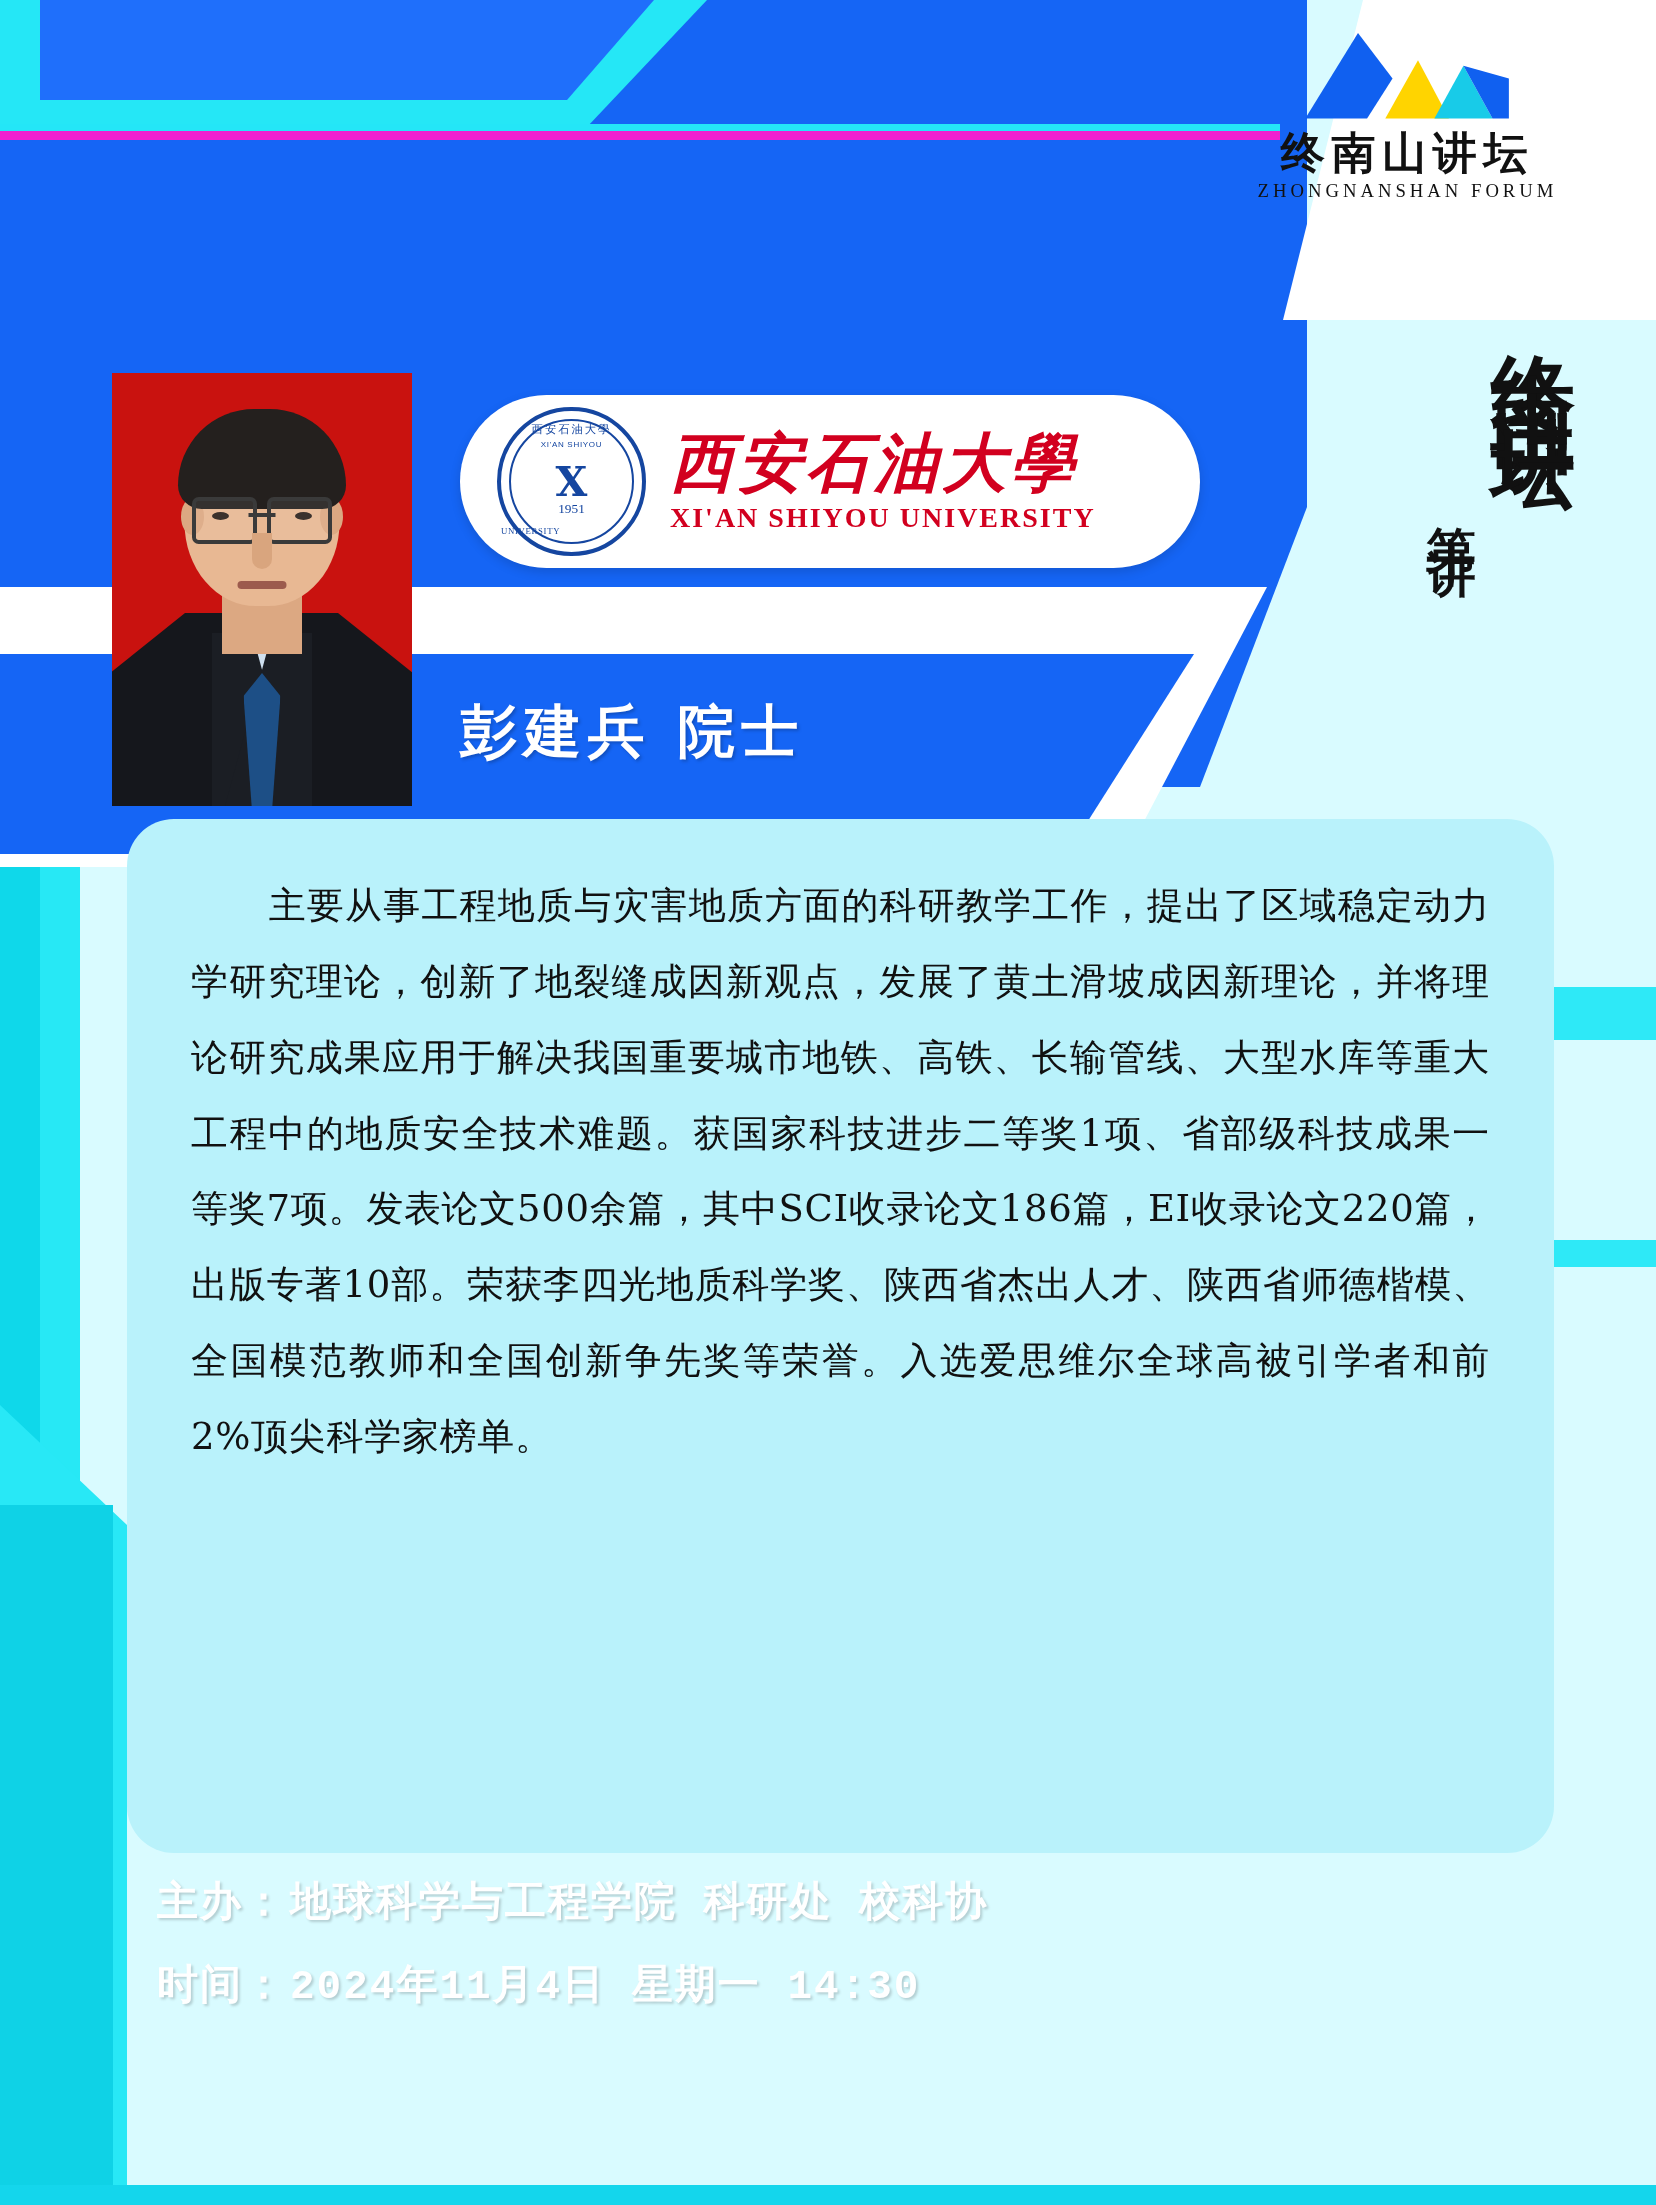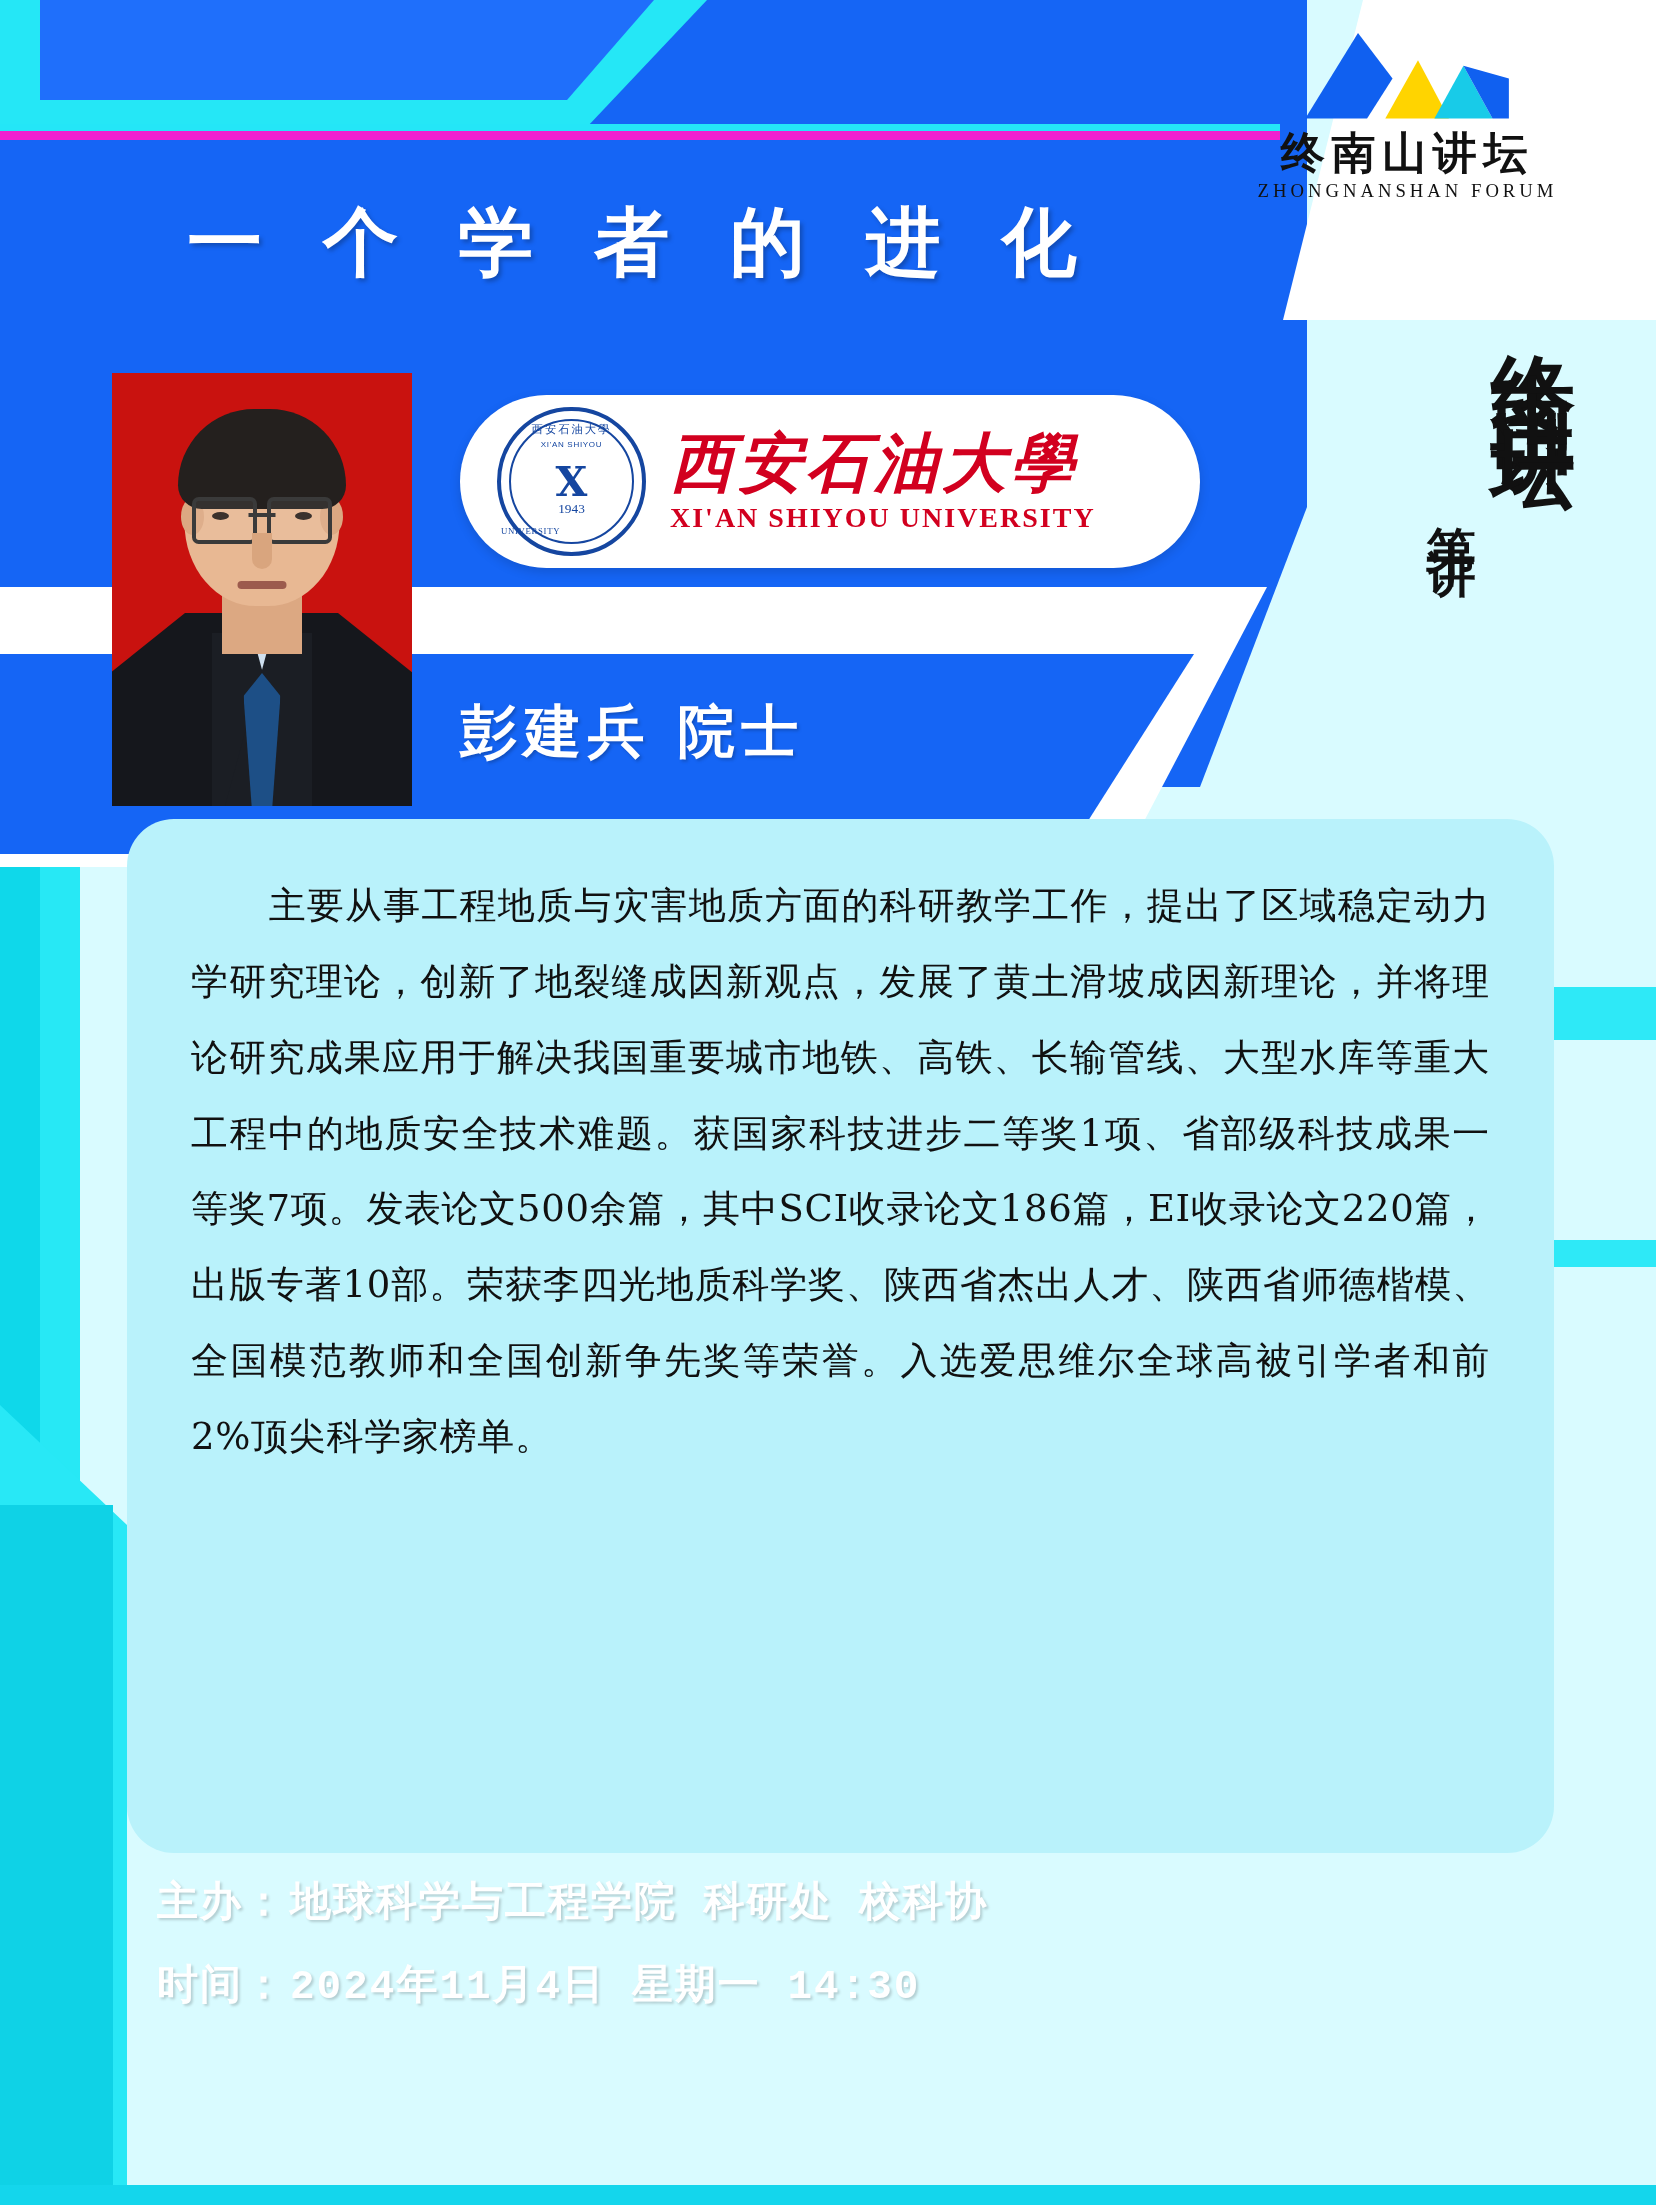--- a/index.html
+++ b/index.html
@@ -372,21 +372,20 @@
     <svg class="brand-mark" viewBox="0 0 240 110">
       <path d="M8 104 L66 10 L104 60 L76 104 Z" fill="#1060f0"></path>
       <path d="M96 104 L132 40 L166 104 Z" fill="#ffd400"></path>
       <path d="M150 104 L182 46 L214 104 Z" fill="#18cbe8"></path>
       <path d="M182 46 L214 104 L232 104 L232 60 Z" fill="#1060f0"></path>
     </svg>
     <div class="brand-cn">终南山讲坛</div>
     <div class="brand-en">ZHONGNANSHAN FORUM</div>
   </div>
 
-  <div class="title">一 个 学 者 的 进 化</div>
 
   <div class="portrait">
     <div class="p-suit"></div>
     <div class="p-shirt"></div>
     <div class="p-collar-l"></div>
     <div class="p-collar-r"></div>
     <div class="p-tie"></div>
     <div class="p-neck"></div>
     <div class="p-head"></div>
     <div class="p-ear-l"></div>
@@ -399,21 +398,21 @@
     <div class="p-glass-bridge"></div>
     <div class="p-nose"></div>
     <div class="p-mouth"></div>
   </div>
 
   <div class="uni-pill">
     <div class="uni-seal">
       <div class="seal-top-text">西安石油大學</div>
       <div class="seal-en-top">XI'AN SHIYOU</div>
       <div class="seal-core">X</div>
-      <div class="seal-year">1943</div>
+      <div class="seal-year">1951</div>
       <div class="seal-bottom-text">UNIVERSITY</div>
     </div>
     <div class="uni-names">
       <div class="uni-cn">西安石油大學</div>
       <div class="uni-en">XI'AN SHIYOU UNIVERSITY</div>
     </div>
   </div>
 
   <div class="speaker">彭建兵  院士</div>
 

